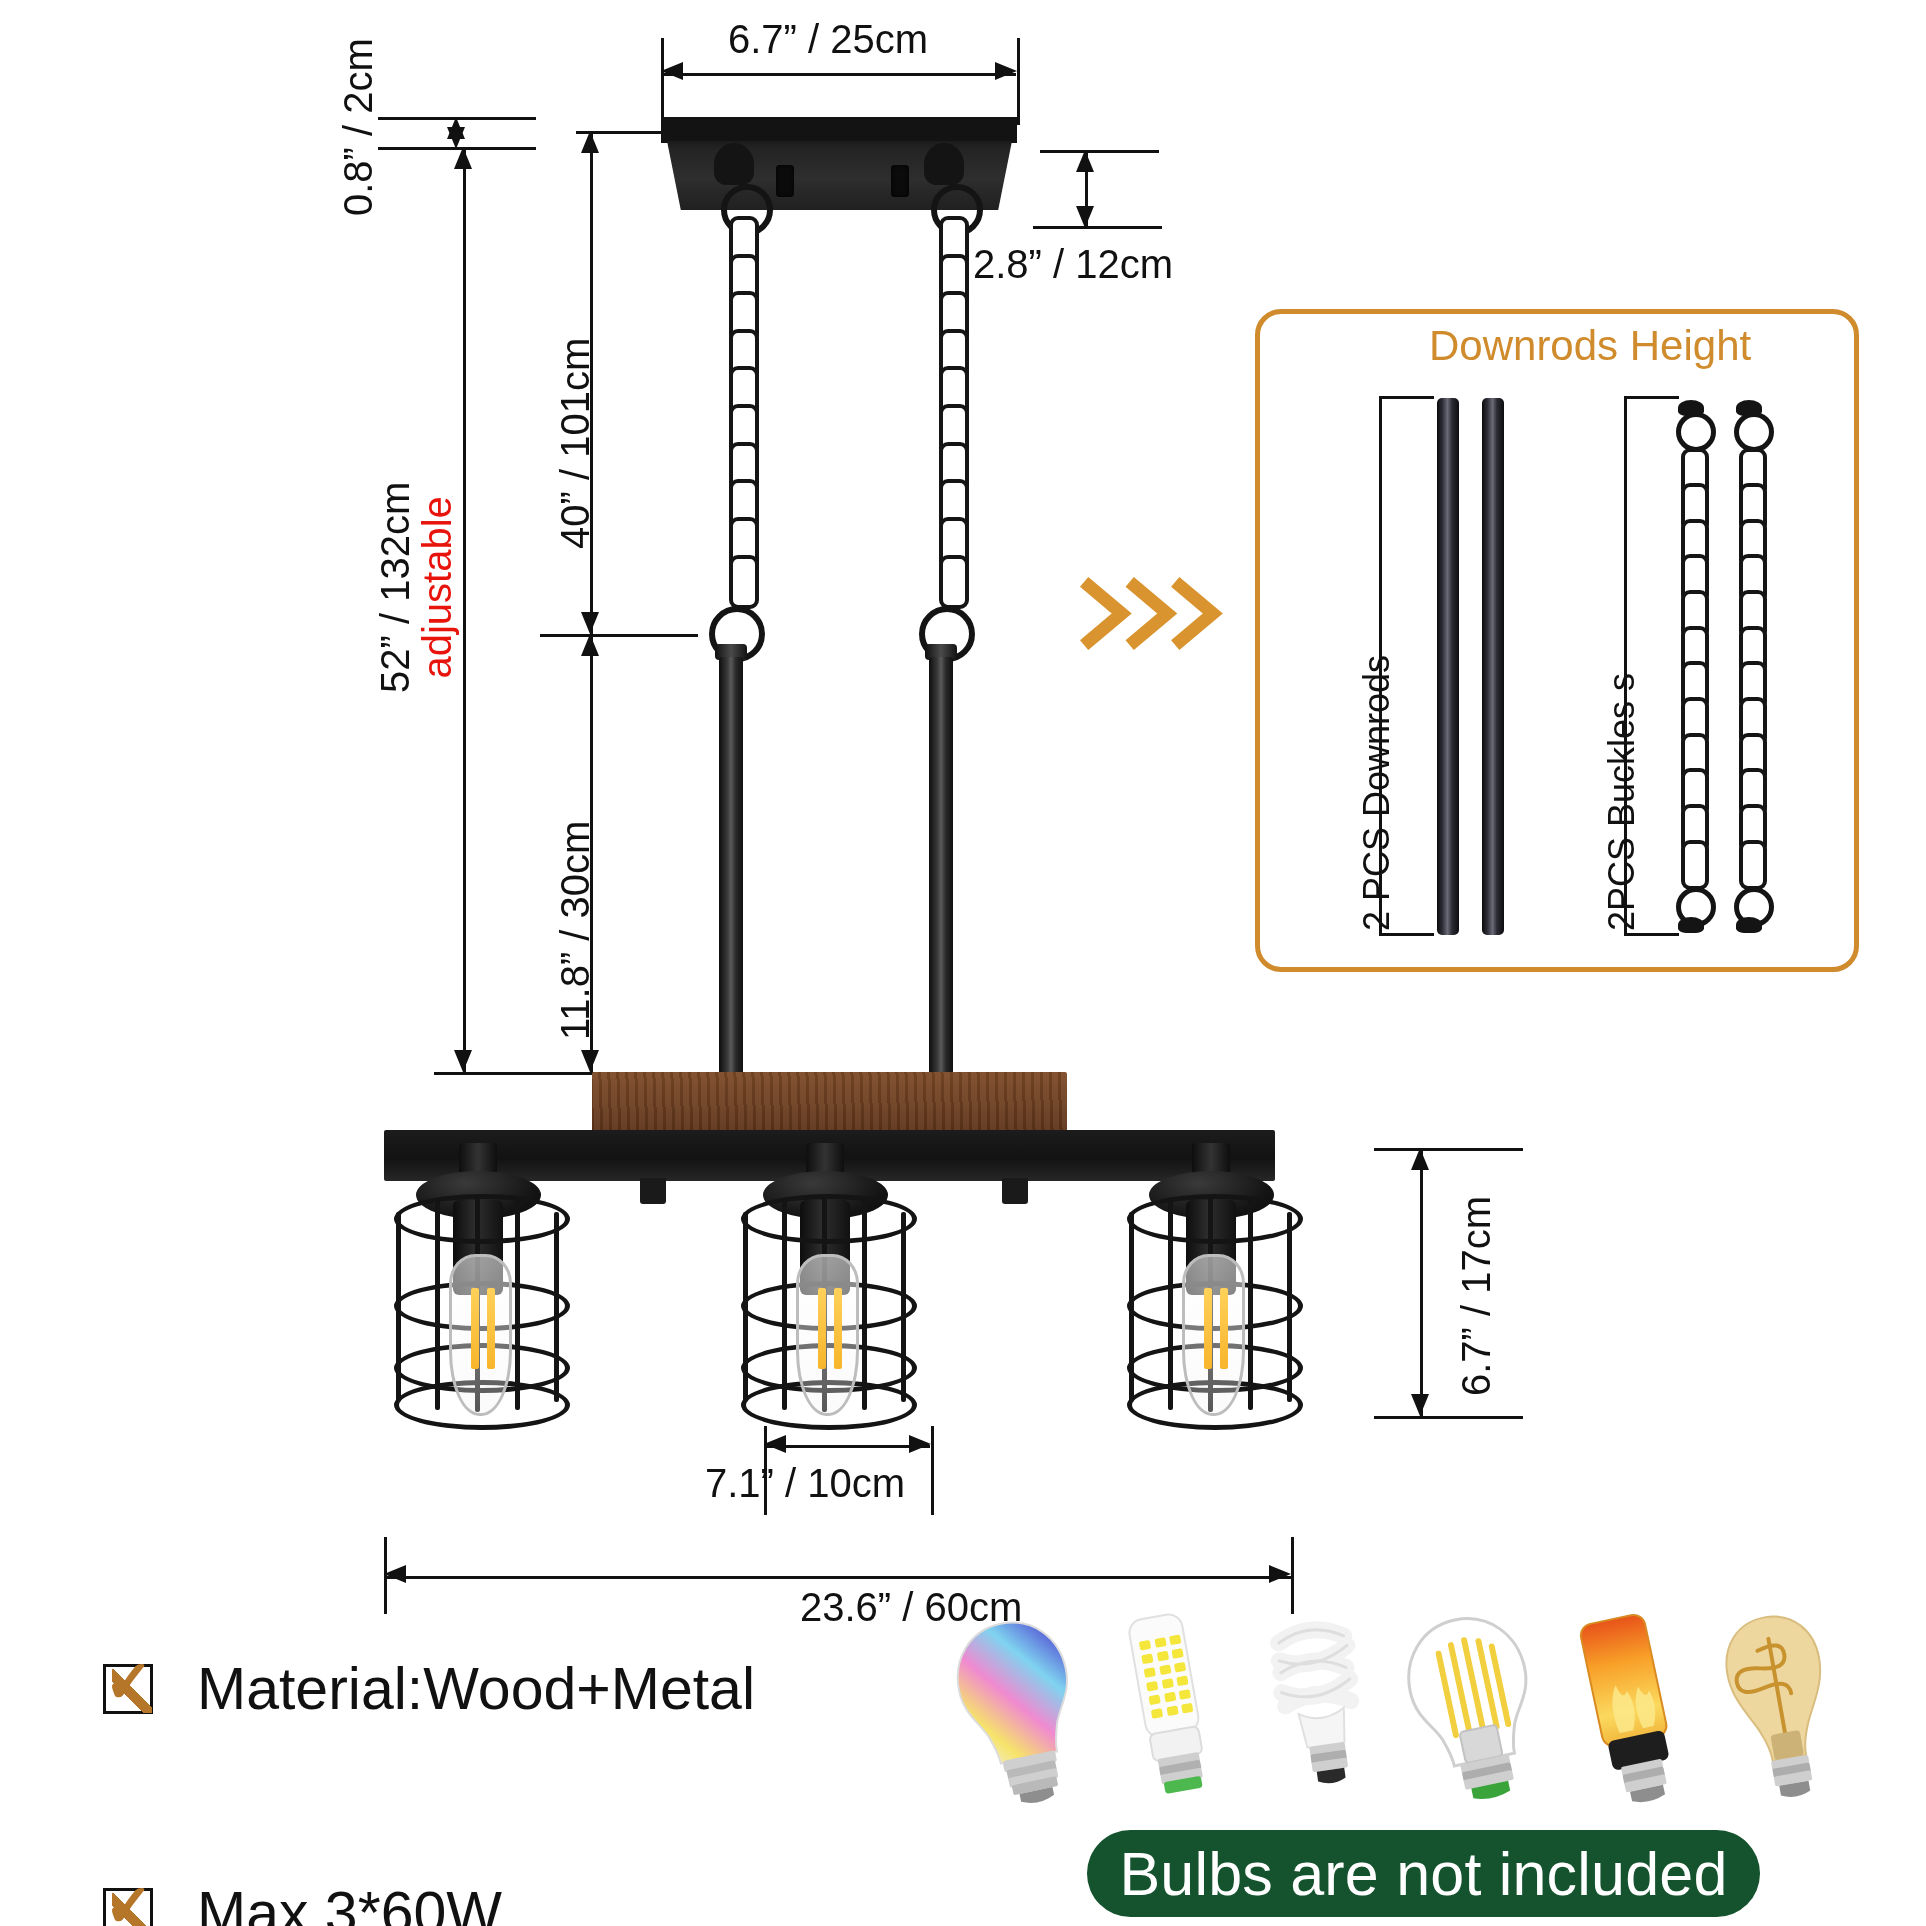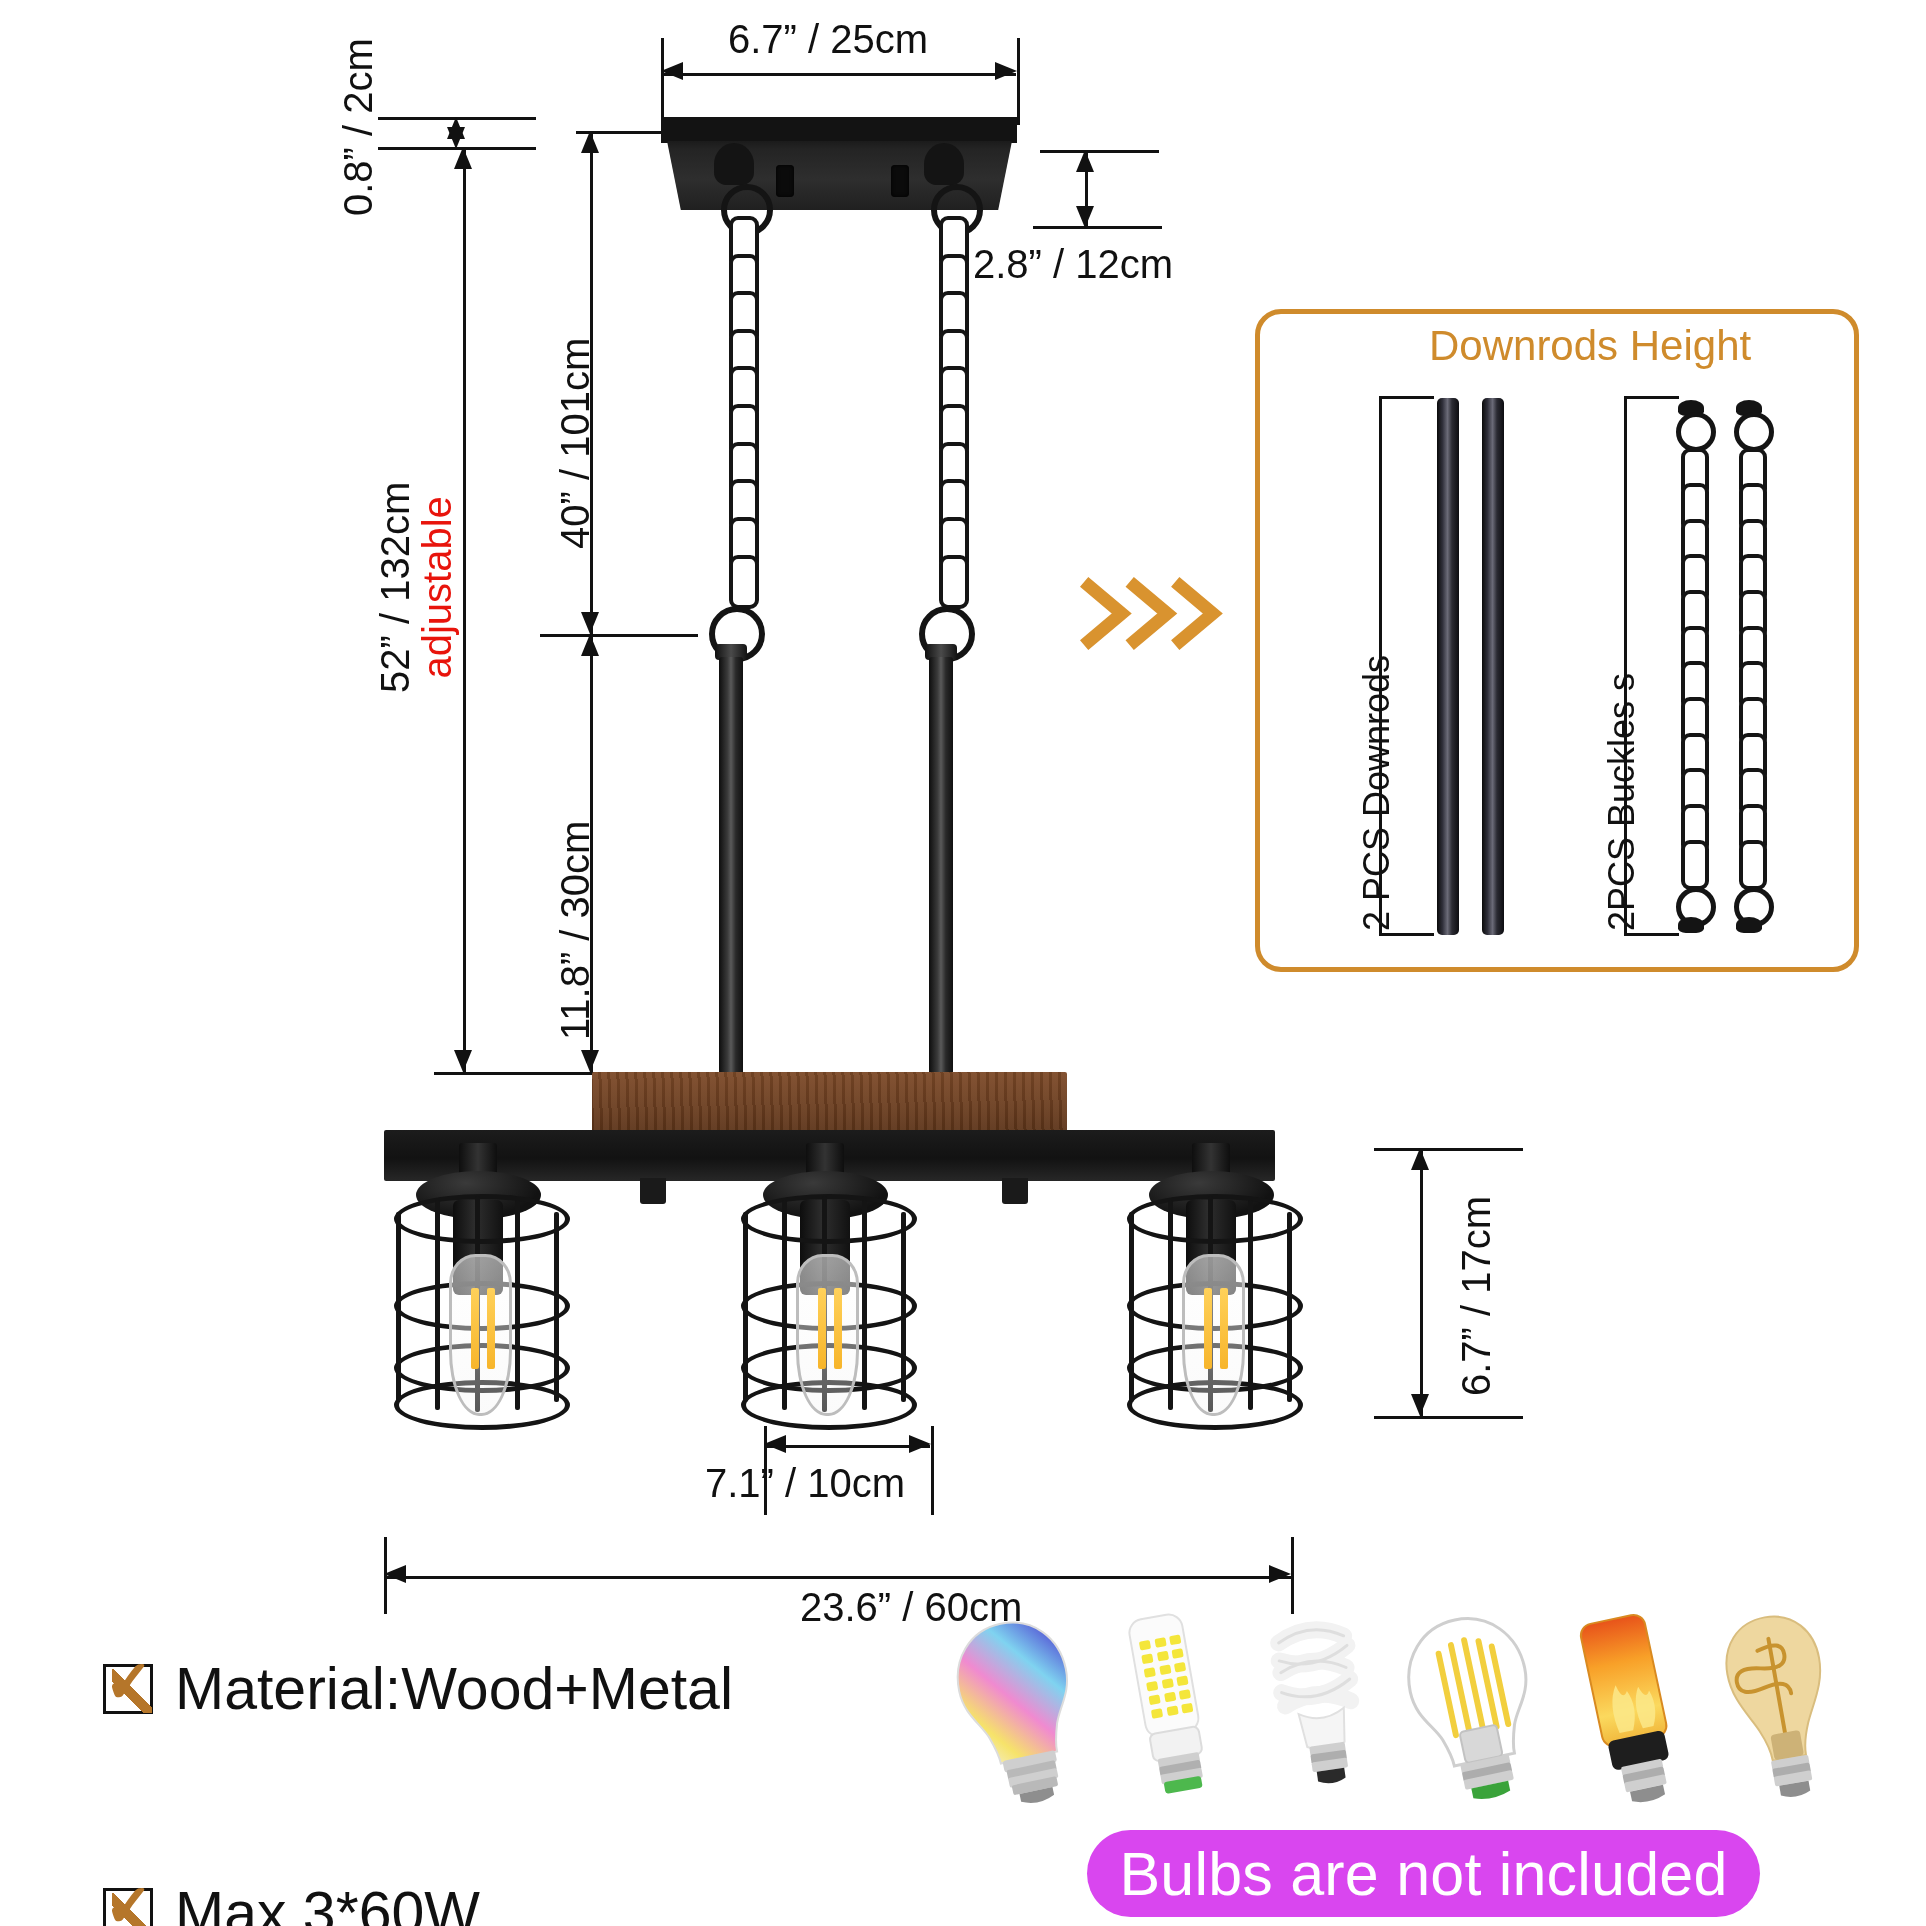--- a/index.html
+++ b/index.html
@@ -80,27 +80,27 @@
   .meas-cap{position:absolute;height:0;border-top:3px solid #111;}
   .label-rot{position:absolute;font-size:36px;white-space:nowrap;transform-origin:0 0;transform:rotate(-90deg);}
 
   
   .check-row{position:absolute;display:flex;align-items:center;}
   .check-box{width:44px;height:44px;border:3px solid #111;position:relative;flex:none;}
   .check-box:after{content:"";position:absolute;left:6px;top:2px;width:40px;height:44px;
     background:
       linear-gradient(225deg,transparent 46%,#b5762a 46% 62%,transparent 62%) no-repeat 0 0/100% 100%;}
   .check-mark{position:absolute;left:-2px;top:-14px;font-size:59px;color:#b5762a;line-height:1;font-weight:700;}
-  .check-label{font-size:59px;margin-left:22px;white-space:nowrap;color:#111;}
+  .check-label{font-size:59px;margin-left:44px;white-space:nowrap;color:#111;}
 
   
   .bulbs{position:absolute;}
   .bulb{position:absolute;}
 
-  .banner{position:absolute;background:#d946ef;border-radius:989px;display:flex;
+  .banner{position:absolute;background:#14532d;border-radius:989px;display:flex;
     align-items:center;justify-content:center;}
   .banner span{color:#fff;font-size:61px;white-space:nowrap;letter-spacing:0.2px;}
 </style>
 </head>
 <body>
 
 <div class="stage">
 
   <div class="abs">
     <div class="tick-v" style="left:661px;top:38px;height:87px;"></div>

